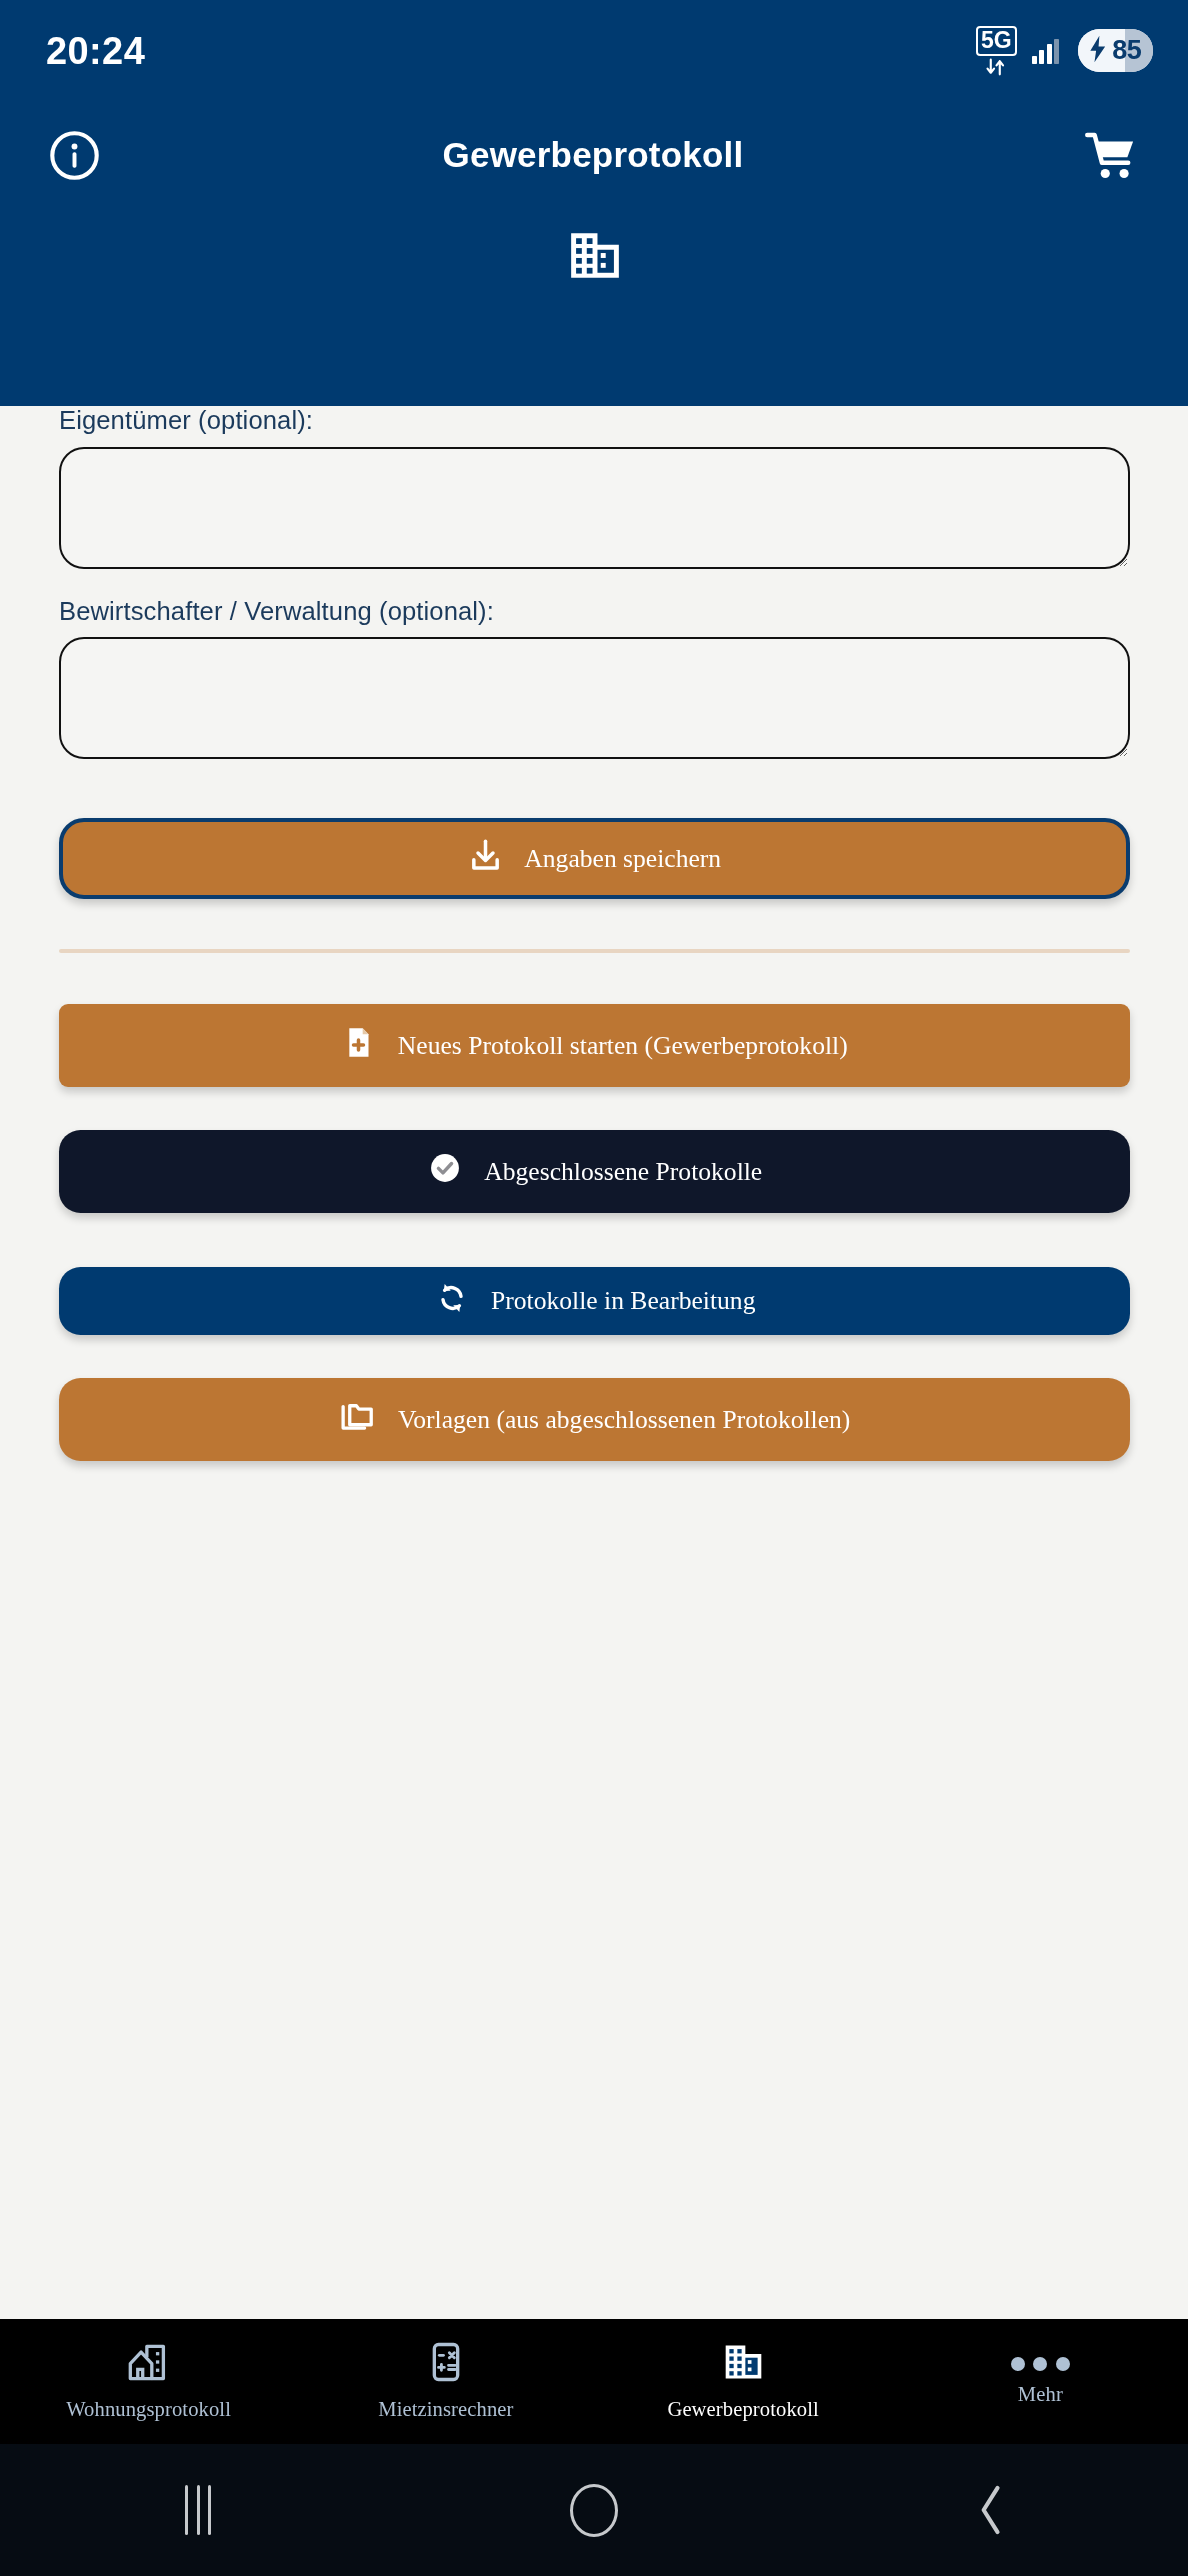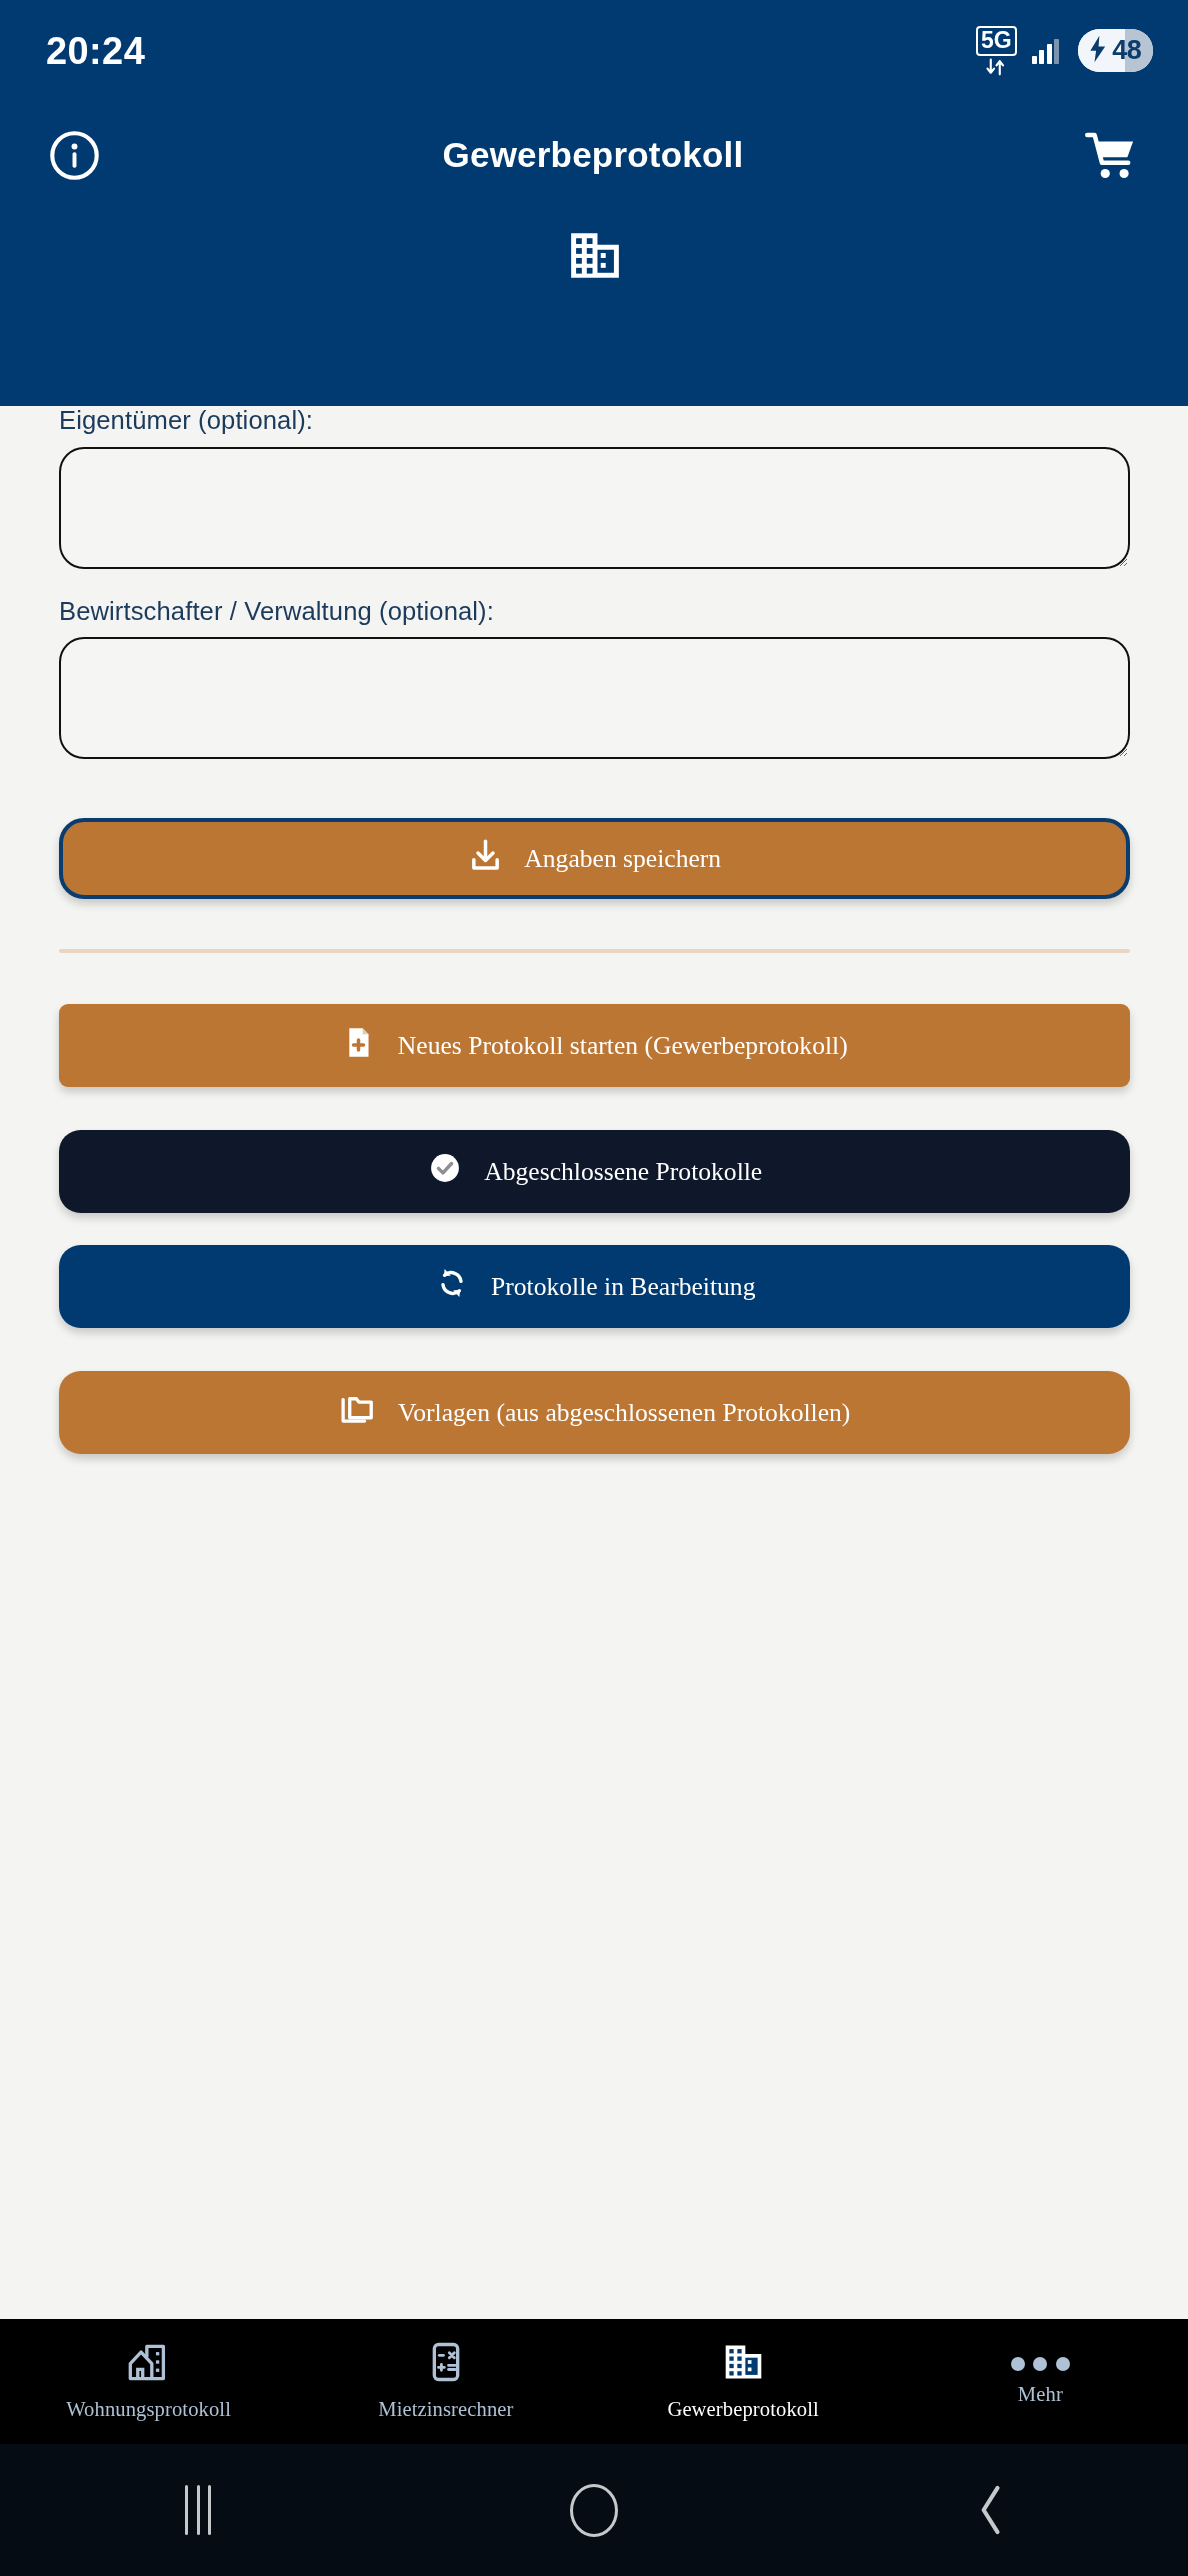--- a/index.html
+++ b/index.html
@@ -73,21 +73,21 @@
   }
   .btn .lbl{ line-height:1; }
   .btn-orange{ background:#BC7633; }
   .btn-grey{ background:#0f172a; }
   .btn-navy{ background:#003A70; }
   .btn-save{ height:81px; margin-top:59px; border:4.1px solid #0A3C6E; border-radius:25px; }
   .btn-logo{ height:79px; margin-top:59px; width:calc(100% - 20px); }
   .divider{ height:4.1px; background:#E8D5C2; margin:50px 0 0 0; border-radius:2.5px; }
   .btn-new{ height:83px; margin-top:51px;border-radius:9px; }
   .btn-done{ height:83px; margin-top:43px; }
-  .btn-progress{ height:83px; margin-top:32px;align-items:center; }
+  .btn-progress{ height:68px; margin-top:54px;align-items:center; }
   .btn-templates{ height:83px; margin-top:43px; }
 
   
   .bottomnav{
     flex:0 0 125px; background:#000000; display:flex; align-items:center;
     box-shadow:0 -1.7px 6.6px rgba(0,0,0,0.12);
     font-family:Liberation Serif, serif;
   }
   .navitem{
     flex:1; display:flex; flex-direction:column; align-items:center; justify-content:center; gap:11.6px;
@@ -131,21 +131,21 @@
           <i></i>
       </div>
       <div class="battery">
         <span class="fill" style="width: 63%;"></span>
           <span class="empty" style="width: 37%;"></span>
         <span class="bolt">
           <svg width="21.5" height="28" viewBox="0 0 26 34" aria-hidden="true">
             <path d="M15 1 L4 19 L11 19 L9 33 L22 14 L14 14 Z" fill="#0A3C6E"></path>
           </svg>
         </span>
-        <span class="batt-num">48</span>
+        <span class="batt-num">85</span>
       </div>
     </div>
   </div>
 
   <div class="appbar">
     <div class="appbar-row">
       <div class="icon-btn">
         <svg width="51" height="51" viewBox="0 0 62 62" aria-hidden="true">
           <circle cx="31" cy="31" r="27" stroke="#fff" stroke-width="5" fill="none"></circle>
           <circle cx="31" cy="20" r="3.6" fill="#fff"></circle>

